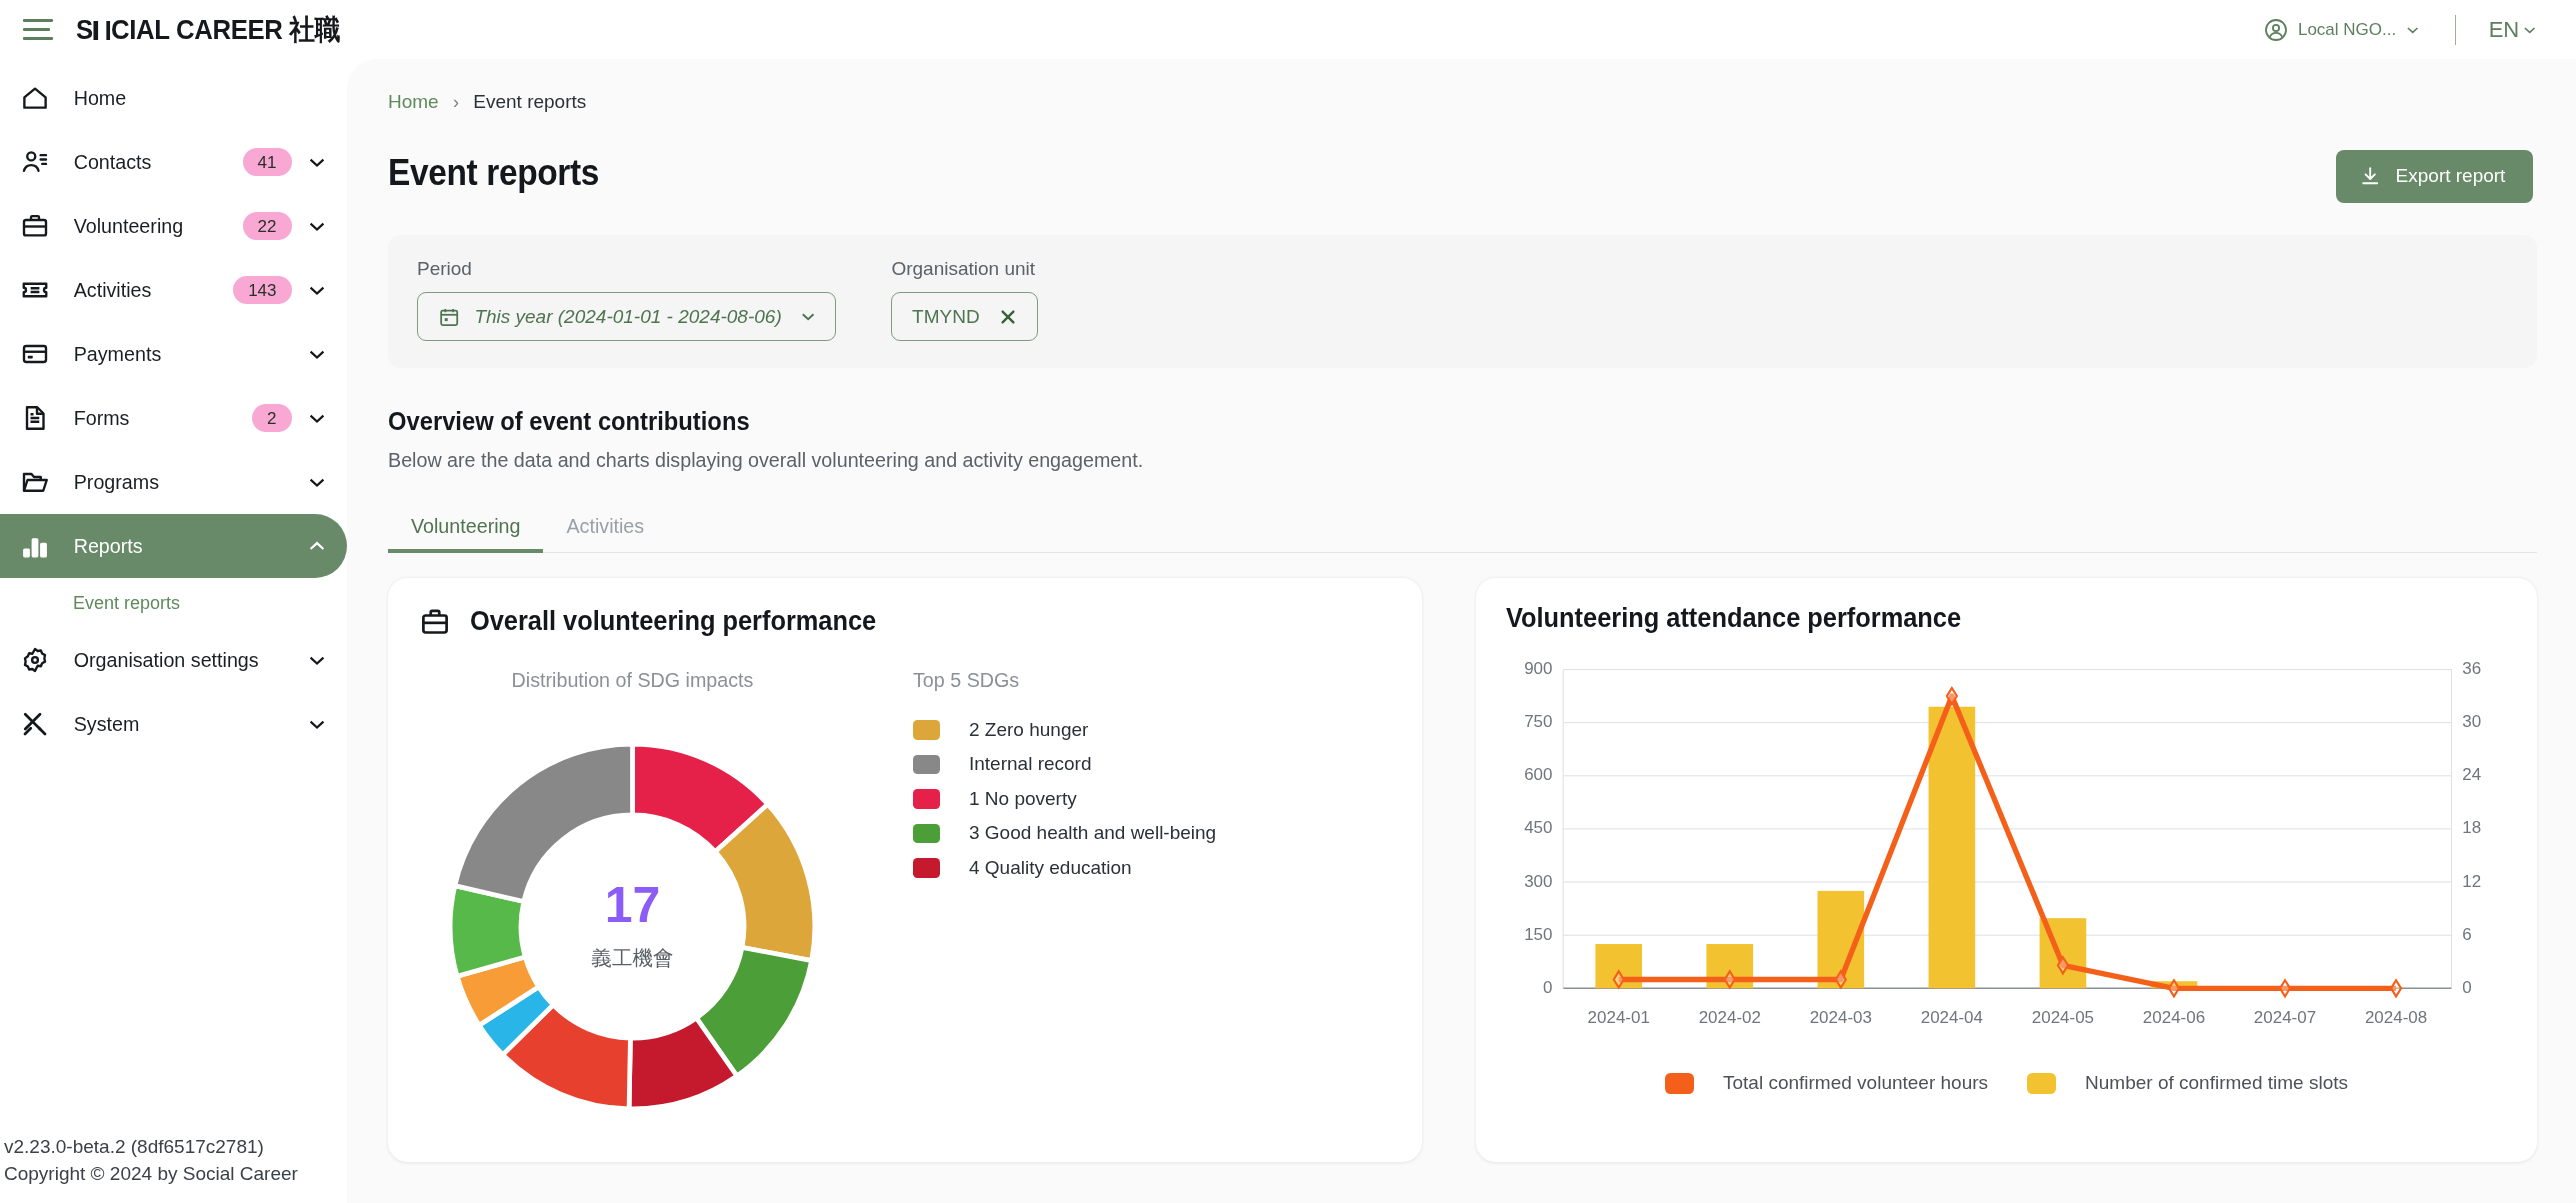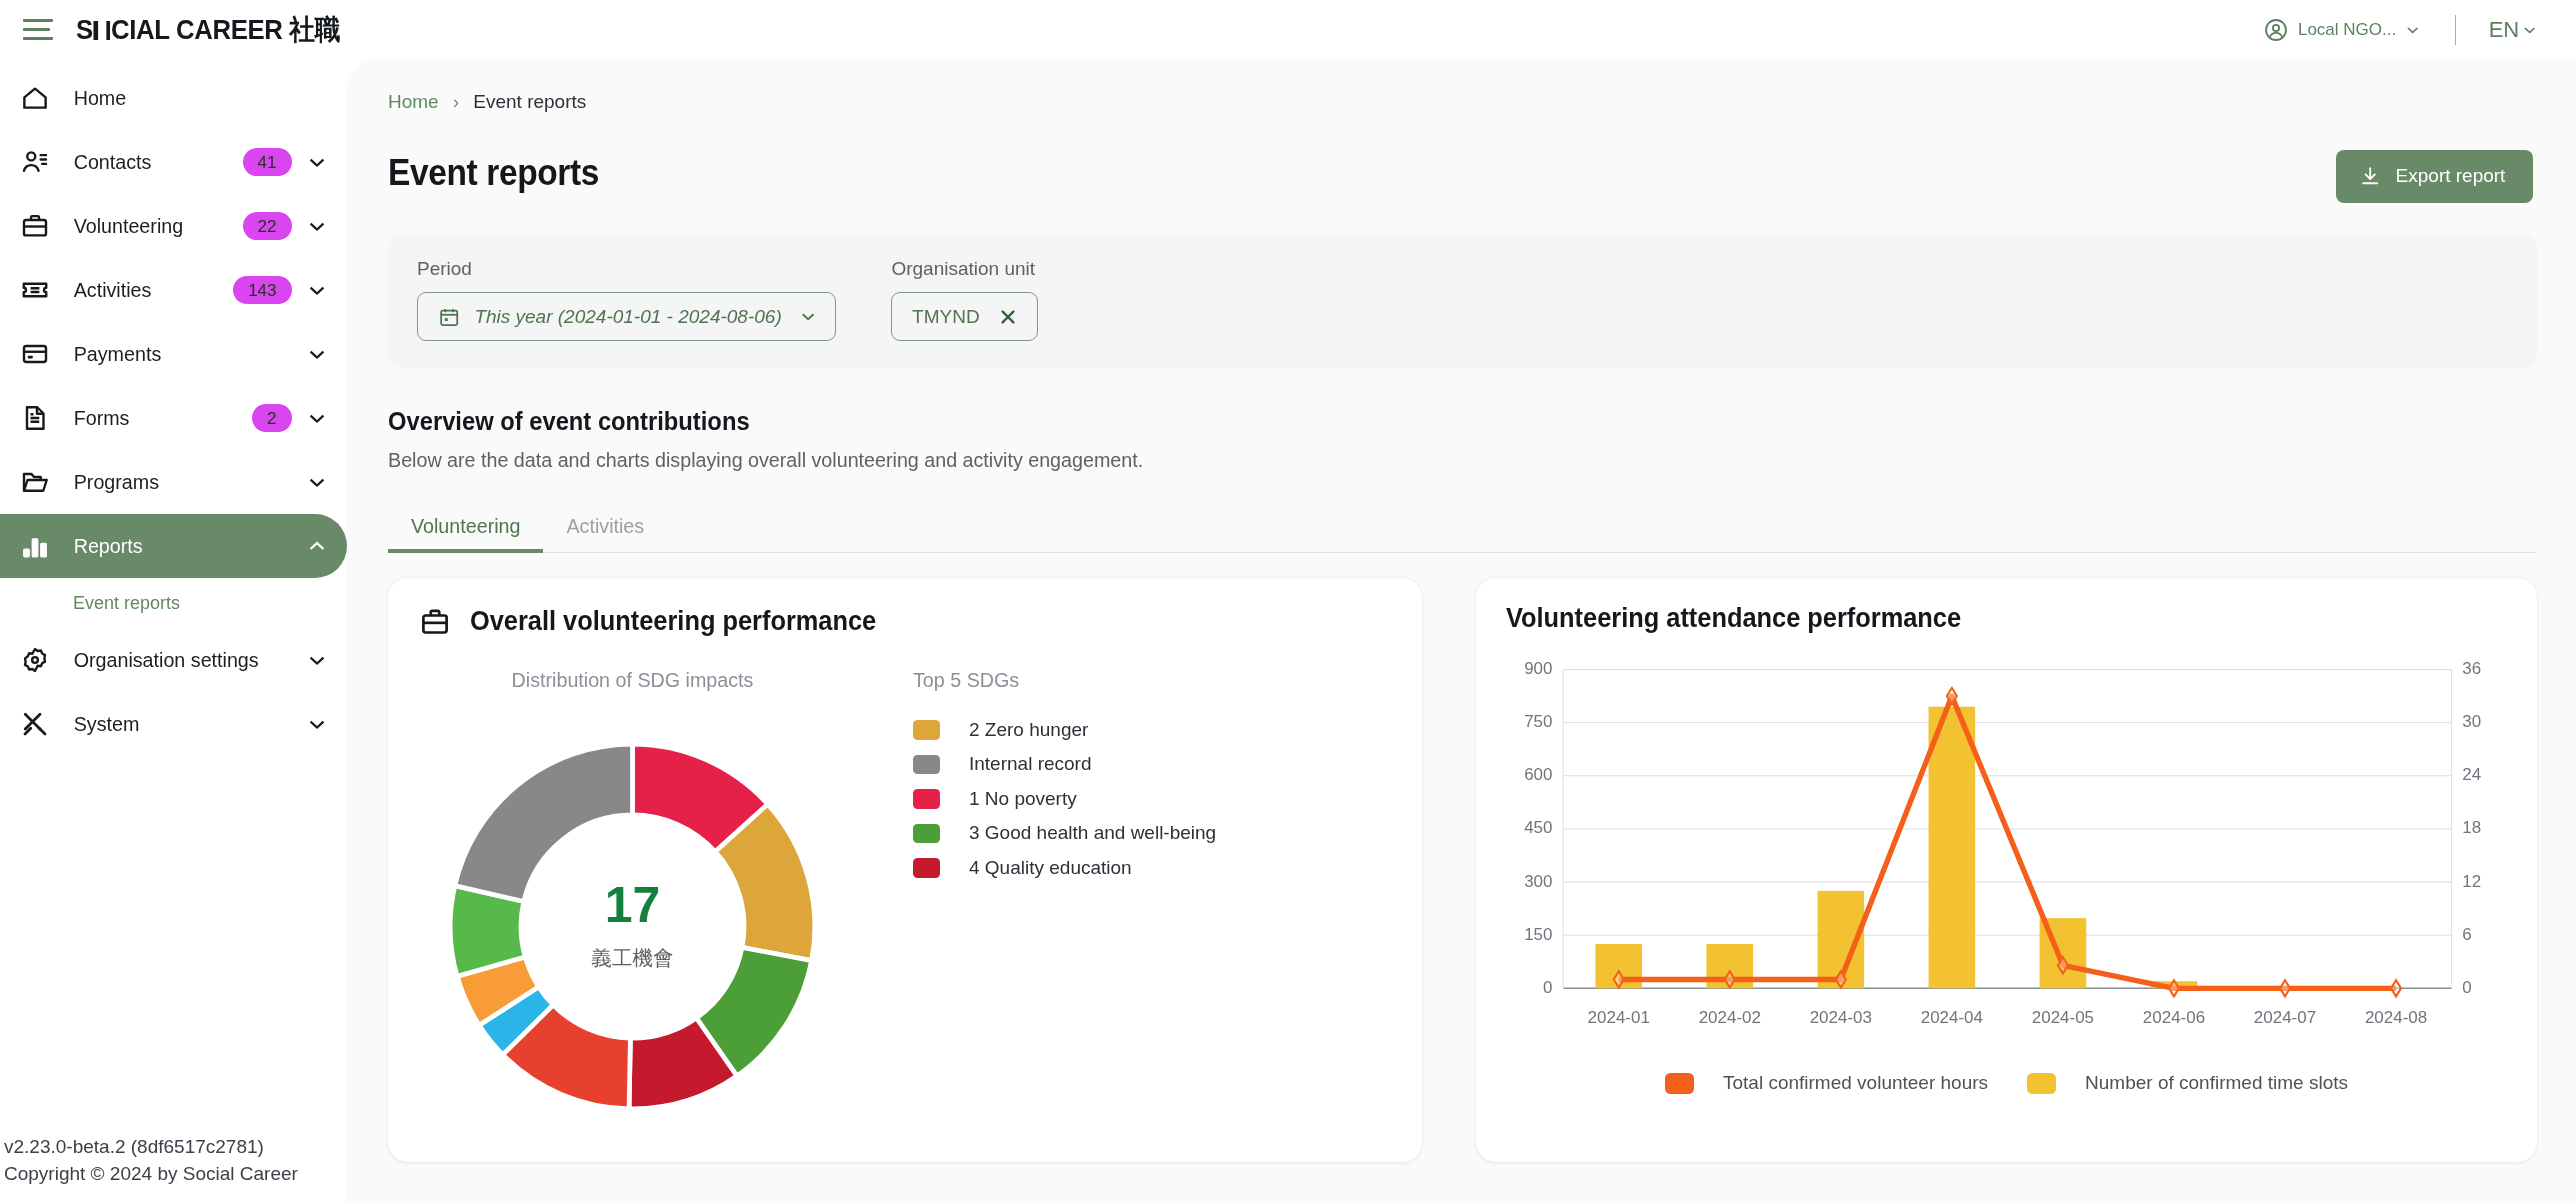--- a/index.html
+++ b/index.html
@@ -84,21 +84,21 @@
   }
   .nav-item .ico {
     width: 38px; min-width: 38px; height: 38px;
     display: flex; align-items: center; justify-content: center;
     margin-right: 19.7px;
   }
   .nav-item .ico svg { width: 30px; height: 30px; }
   .nav-label { font-size: 19.7px; color: #1b1f24; white-space: nowrap; }
   .nav-spacer { flex: 1; }
   .badge {
-    background: #d946ef; color: #2a2f27;
+    background: #f9a8d4; color: #2a2f27;
     border-radius: 16px; font-size: 17px;
     padding: 5.4px 15px; margin-right: 16px; line-height: 1;
   }
   .nav-chev { width: 18px; height: 10.7px; flex: 0 0 auto; }
   .nav-item.active { background: #688a68; }
   .nav-item.active .nav-label { color: #ffffff; text-align: center; }
   .nav-item.active .ico svg { stroke: #fff; fill: #fff; }
   .subnav-item {
     height: 50px; display: flex; align-items: center;
     padding-left: 73px; font-size: 18px; color: #5e8a5e; cursor: pointer;
@@ -212,21 +212,21 @@
   .donut-wrap {
     margin-top: 19.7px; position: relative;
     width: 429px; height: 429px;
     display: flex; align-items: center; justify-content: center;
   }
   .donut-wrap svg { width: 429px; height: 429px; }
   .donut-center {
     position: absolute; left: 0; right: 0; top: 50%;
     transform: translateY(-50%); text-align: center; pointer-events: none;
   }
-  .donut-num { font-size: 50px; font-weight: 700; color: #15803d; line-height: 1; text-align: center; }
+  .donut-num { font-size: 50px; font-weight: 700; color: #8b5cf6; line-height: 1; text-align: center; }
   .donut-sub { font-size: 20.6px; color: #5c6168; margin-top: 14.3px; }
 
   .legend-col { padding-left: 66px; padding-top: 0; }
   .legend-list { margin-top: 27px; display: flex; flex-direction: column; gap: 12.5px; }
   .legend-item { display: flex; align-items: center; gap: 29px; }
   .swatch { width: 27px; height: 19.7px; border-radius: 4.5px; flex: 0 0 auto; }
   .legend-text { font-size: 19px; color: #2c3139; white-space: nowrap; }
 
   
   .combo-wrap { margin-top: 23px; }

